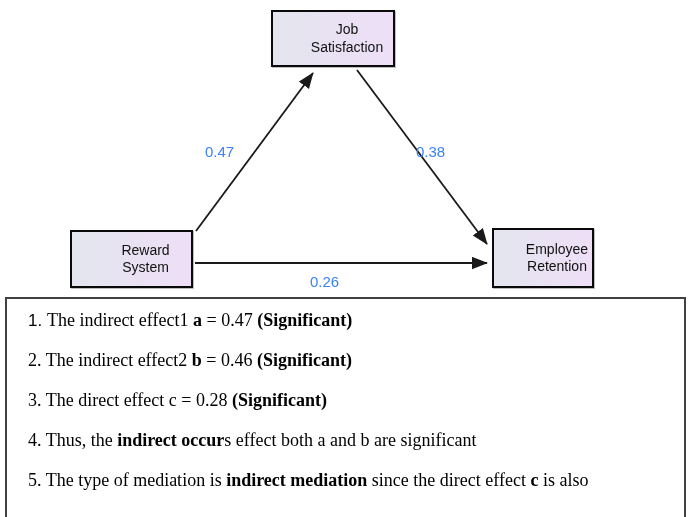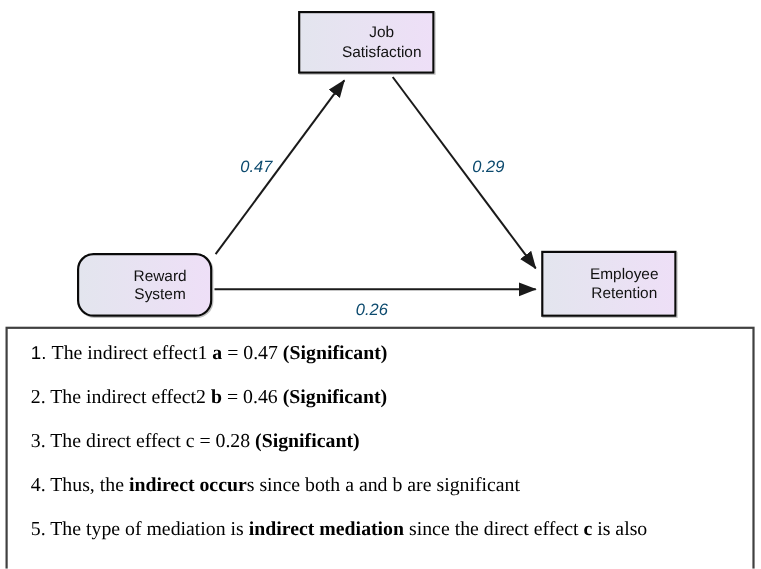--- a/index.html
+++ b/index.html
@@ -14,25 +14,25 @@
     position:absolute; box-sizing:border-box;
     border:2px solid #0a0a0a;
     background:linear-gradient(90deg, var(--node-left,#e3e5ee) 0%, var(--node-right,#eedff7) 100%);
     display:flex; align-items:center; justify-content:center;
     font-size:14px; color:#111; text-align:center;
     white-space:pre-line; line-height:1.25;
     box-shadow:1px 1px 0 rgba(0,0,0,0.25);
     padding-left:28px;
   }
   .node-mediator   { left:271px; top:10px;  width:124px; height:57px; }
-  .node-independent{ left:70px;  top:230px; width:123px; height:58px;border-radius:15px; }
-  .node-dependent  { left:492px; top:228px; width:123px; height:60px; }
+  .node-independent{ left:70px;  top:230px; width:123px; height:58px; }
+  .node-dependent  { left:492px; top:228px; width:102px; height:60px; }
   .coef {
-    position:absolute; width:56px; text-align:center;
-    font-size:15px; color:#0c4a6e;font-style:italic;
+    position:absolute; width:56px; 
+    font-size:15px; color:#3b82f6;
   }
   .coef-a { left:205px; top:143px; }
   .coef-b { left:416px; top:143px; }
   .coef-c { left:310px; top:273px; }
   .notes {
     position:absolute; left:5px; top:297px; width:681px; height:235px;
     box-sizing:border-box; border:2px solid #404040;
     font-family:"Liberation Serif", serif; font-size:18px; color:#000;
     padding:9px 12px 0 21px;
   }
@@ -62,25 +62,25 @@
       <line x1="195" y1="263" x2="487" y2="263" stroke="#1a1a1a" stroke-width="1.8" marker-end="url(#arrowhead)"></line>
     </svg>
 
     <div class="node node-mediator">Job Satisfaction</div>
     <div class="node node-independent">Reward
 System</div>
     <div class="node node-dependent">Employee
 Retention</div>
 
     <div class="coef coef-a">0.47</div>
-    <div class="coef coef-b">0.29</div>
+    <div class="coef coef-b">0.38</div>
     <div class="coef coef-c">0.26</div>
   </div>
 
   <div class="notes">
     <p><span class="sans">1. </span><span>The indirect effect1 </span><span class="b">a</span><span> = 0.47 </span><span class="b">(Significant)</span></p>
     <p><span>2. The indirect effect2 </span><span class="b">b</span><span> = 0.46 </span><span class="b">(Significant)</span></p>
     <p><span>3. The direct effect c = 0.28 </span><span class="b">(Significant)</span></p>
-    <p><span>4. Thus, the </span><span class="b">indirect occur</span><span>s since both a and b are significant</span></p>
+    <p><span>4. Thus, the </span><span class="b">indirect occur</span><span>s effect both a and b are significant</span></p>
     <p><span>5. The type of mediation is </span><span class="b">indirect mediation</span><span> since the direct effect </span><span class="b">c</span><span> is also</span><br></p>
   </div>
 
 </div>
 
 </body></html>

